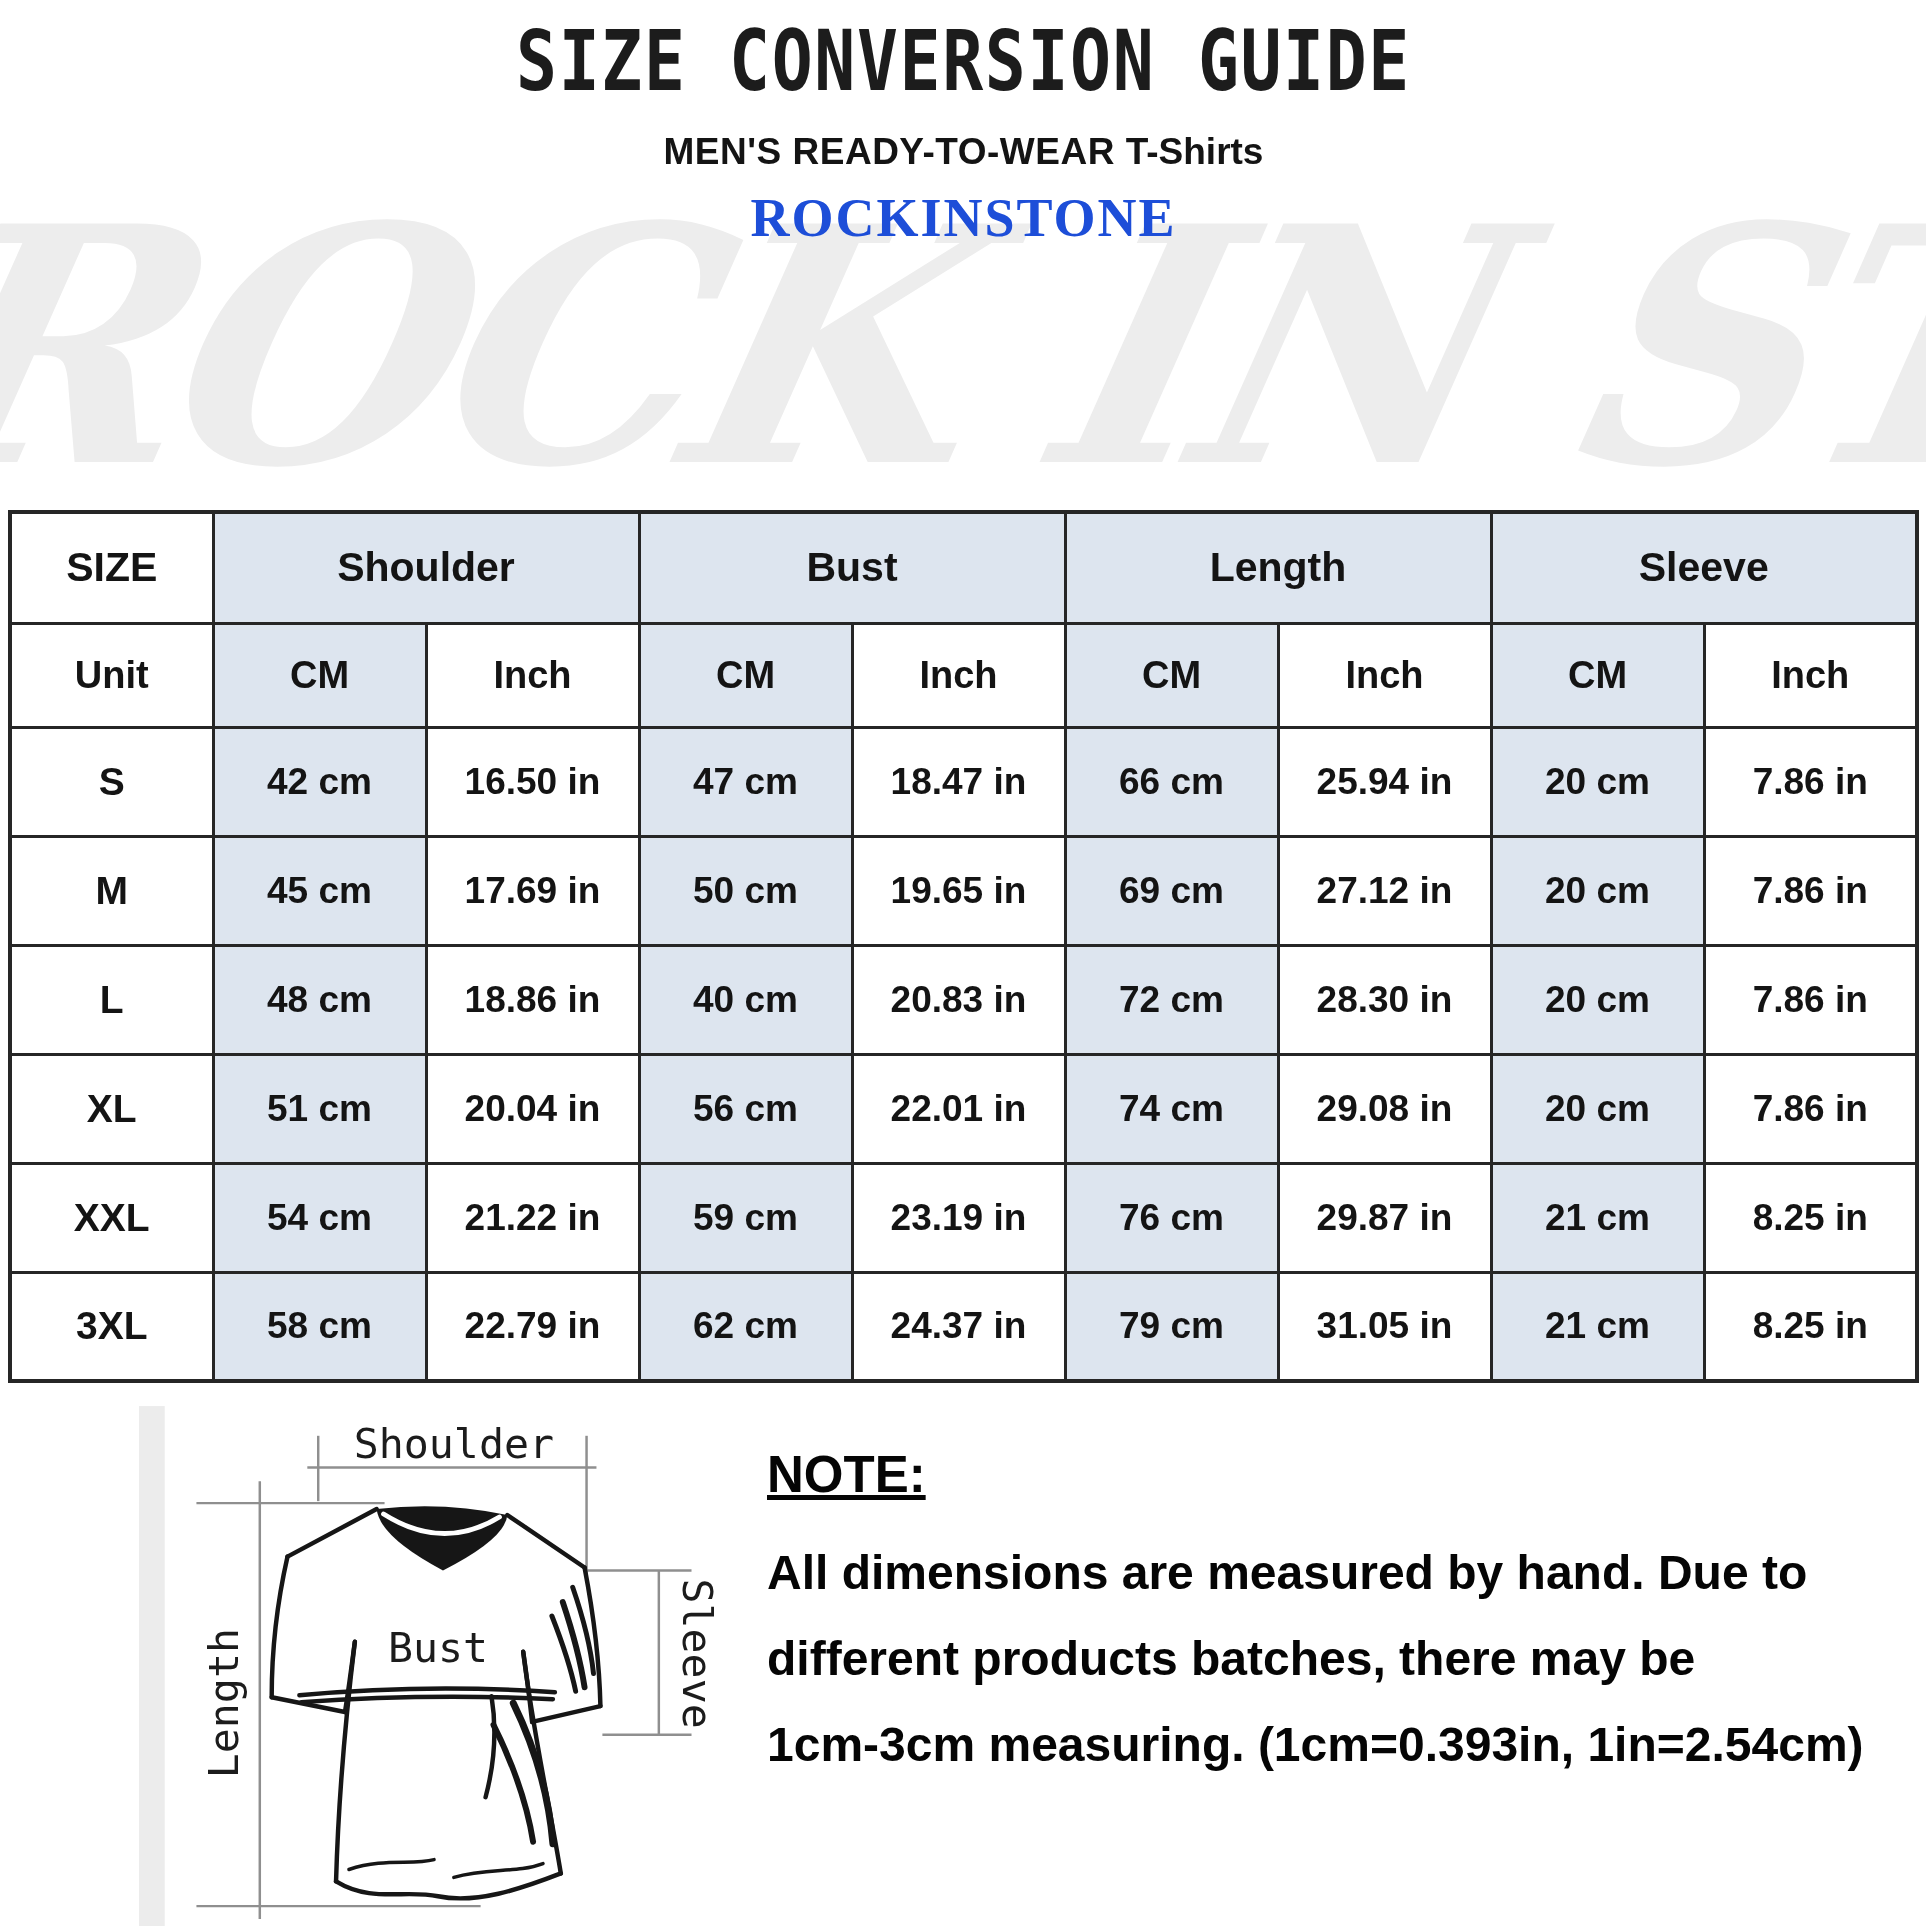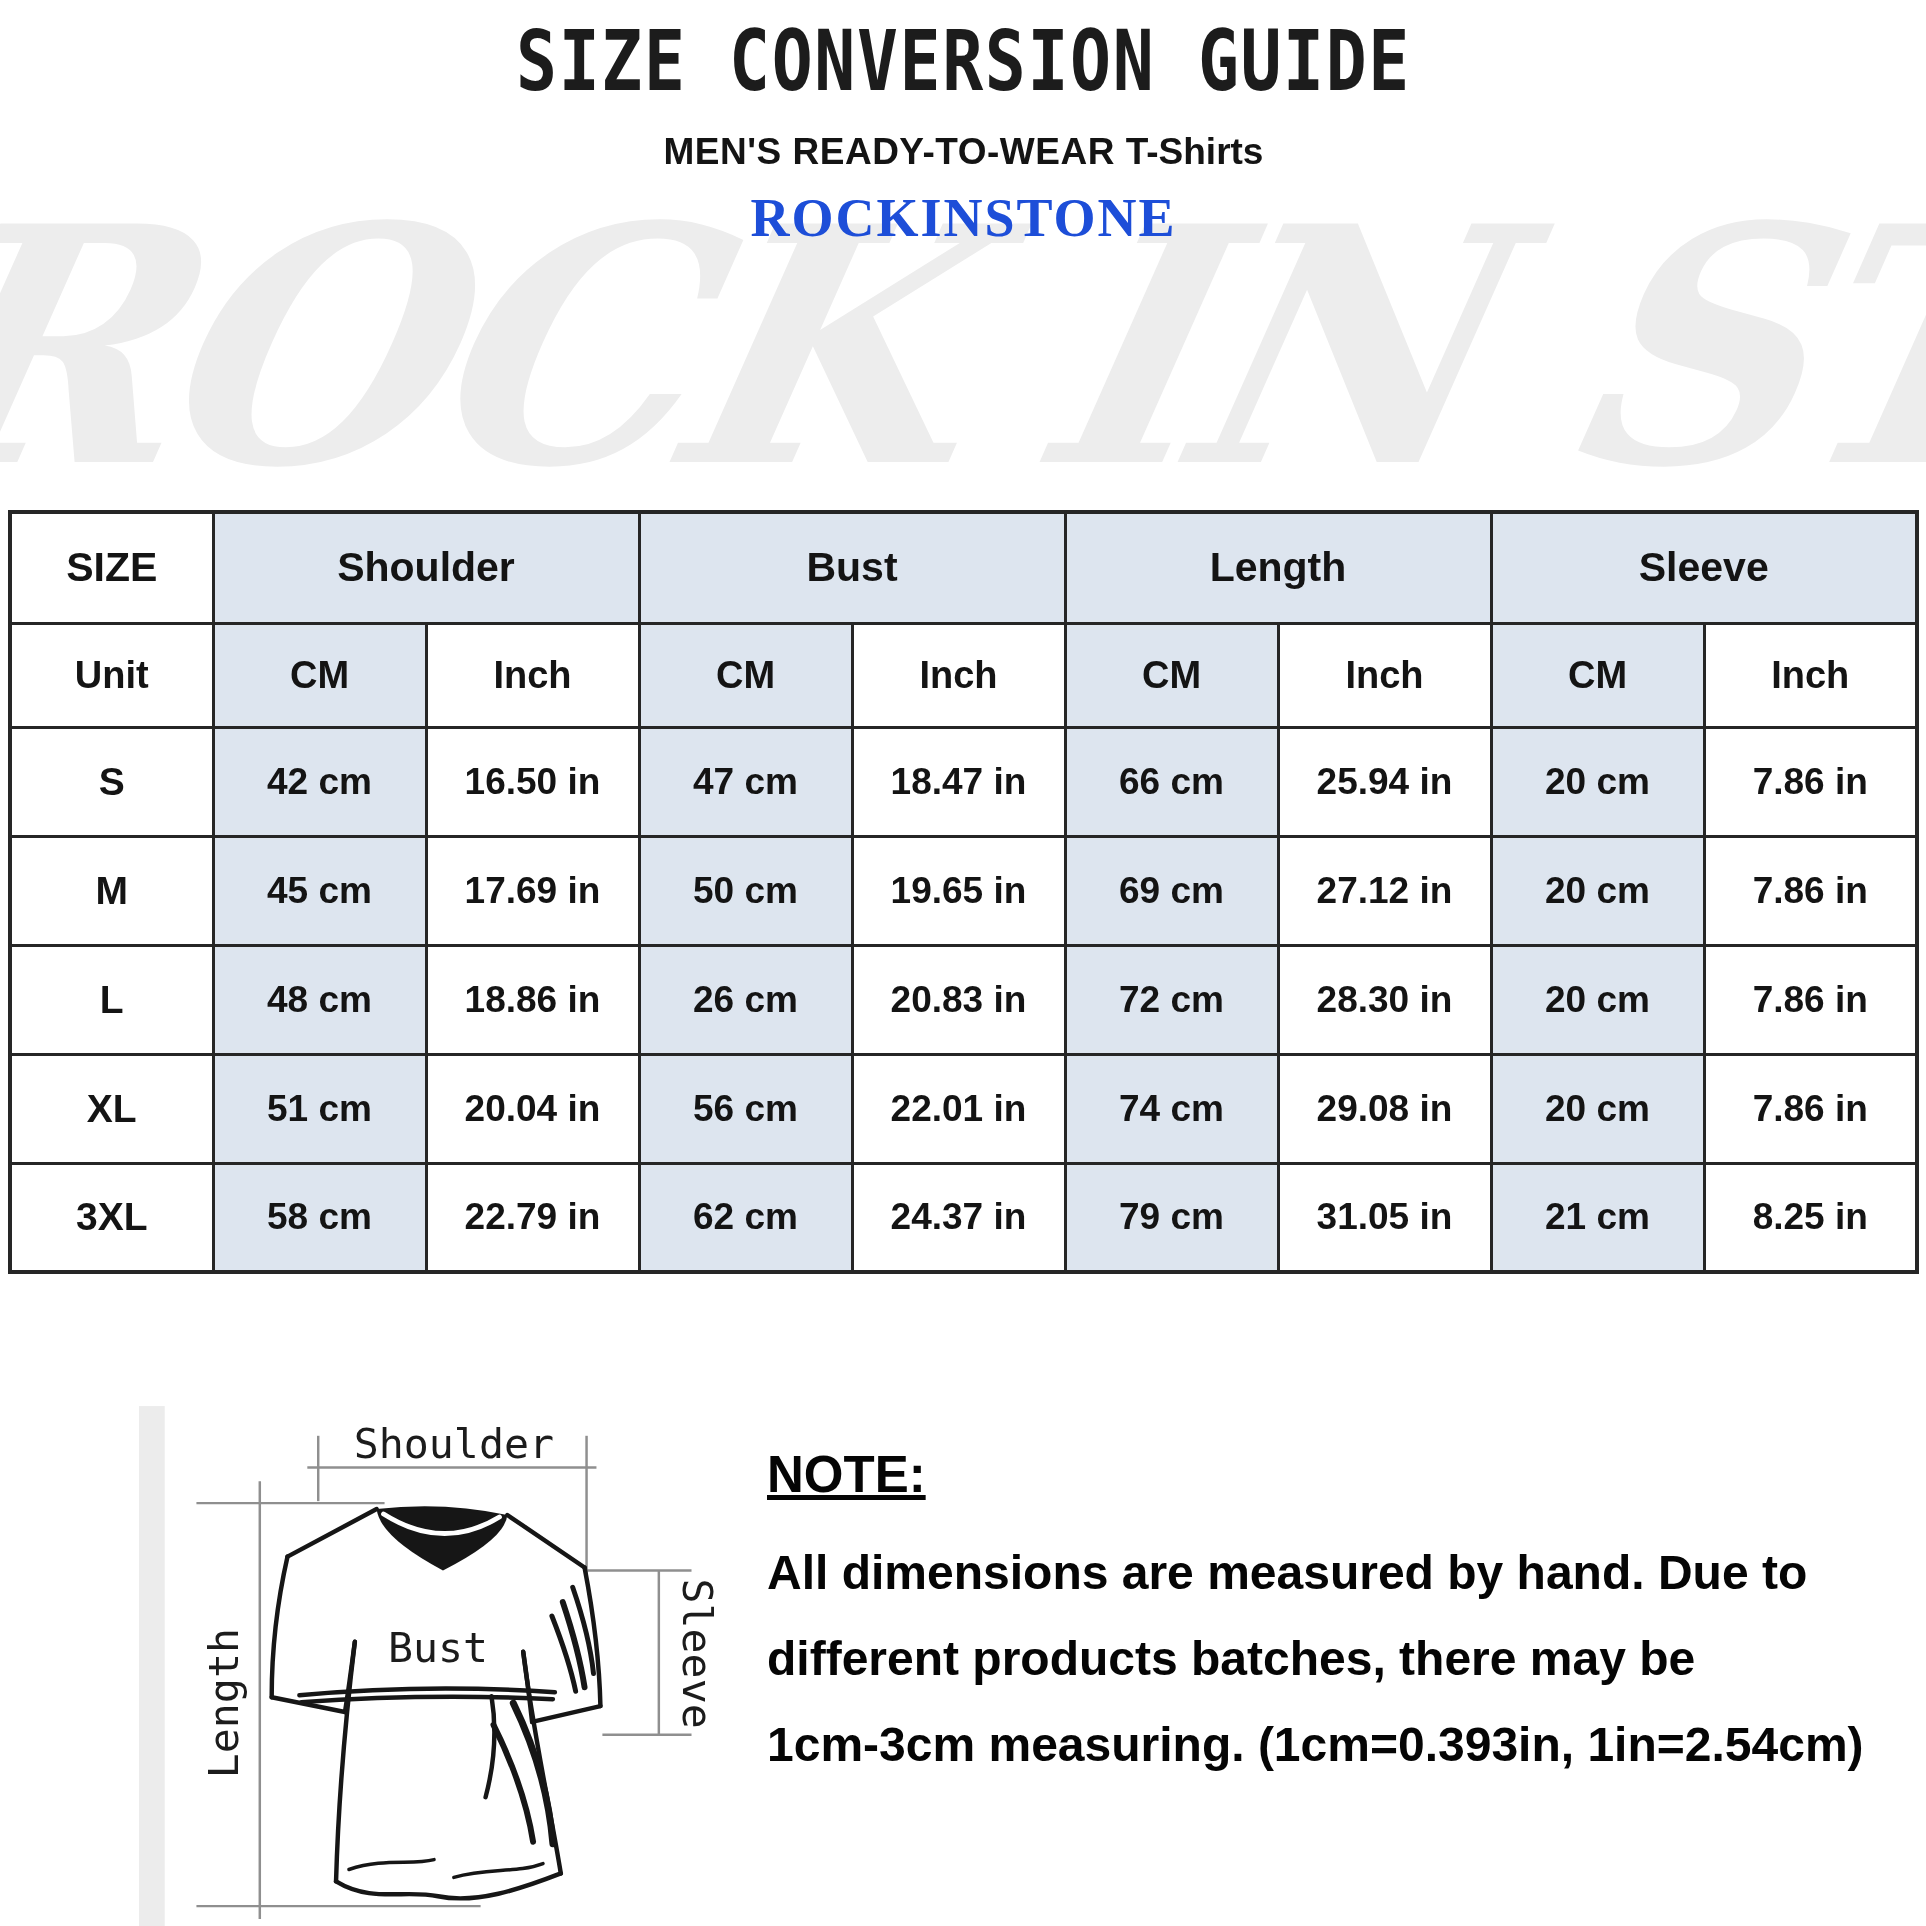--- a/index.html
+++ b/index.html
@@ -139,37 +139,48 @@
         <td class="white">19.65 in</td>
         <td class="blue">69 cm</td>
         <td class="white">27.12 in</td>
         <td class="blue">20 cm</td>
         <td class="white">7.86 in</td>
       </tr>
       <tr>
         <th class="white">L</th>
         <td class="blue">48 cm</td>
         <td class="white">18.86 in</td>
-        <td class="blue">26 cm</td>
+        <td class="blue">40 cm</td>
         <td class="white">20.83 in</td>
         <td class="blue">72 cm</td>
         <td class="white">28.30 in</td>
         <td class="blue">20 cm</td>
         <td class="white">7.86 in</td>
       </tr>
       <tr>
         <th class="white">XL</th>
         <td class="blue">51 cm</td>
         <td class="white">20.04 in</td>
         <td class="blue">56 cm</td>
         <td class="white">22.01 in</td>
         <td class="blue">74 cm</td>
         <td class="white">29.08 in</td>
         <td class="blue">20 cm</td>
         <td class="white">7.86 in</td>
+      </tr>
+      <tr>
+        <th class="white">XXL</th>
+        <td class="blue">54 cm</td>
+        <td class="white">21.22 in</td>
+        <td class="blue">59 cm</td>
+        <td class="white">23.19 in</td>
+        <td class="blue">76 cm</td>
+        <td class="white">29.87 in</td>
+        <td class="blue">21 cm</td>
+        <td class="white">8.25 in</td>
       </tr>
       <tr>
         <th class="white">3XL</th>
         <td class="blue">58 cm</td>
         <td class="white">22.79 in</td>
         <td class="blue">62 cm</td>
         <td class="white">24.37 in</td>
         <td class="blue">79 cm</td>
         <td class="white">31.05 in</td>
         <td class="blue">21 cm</td>

